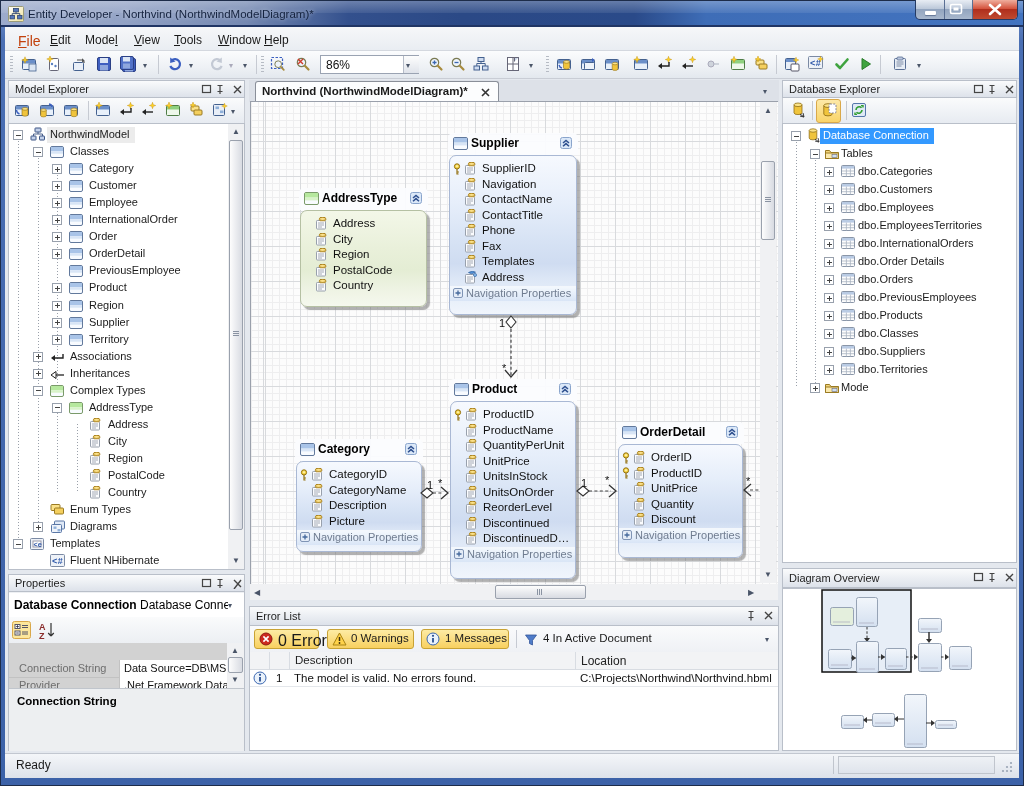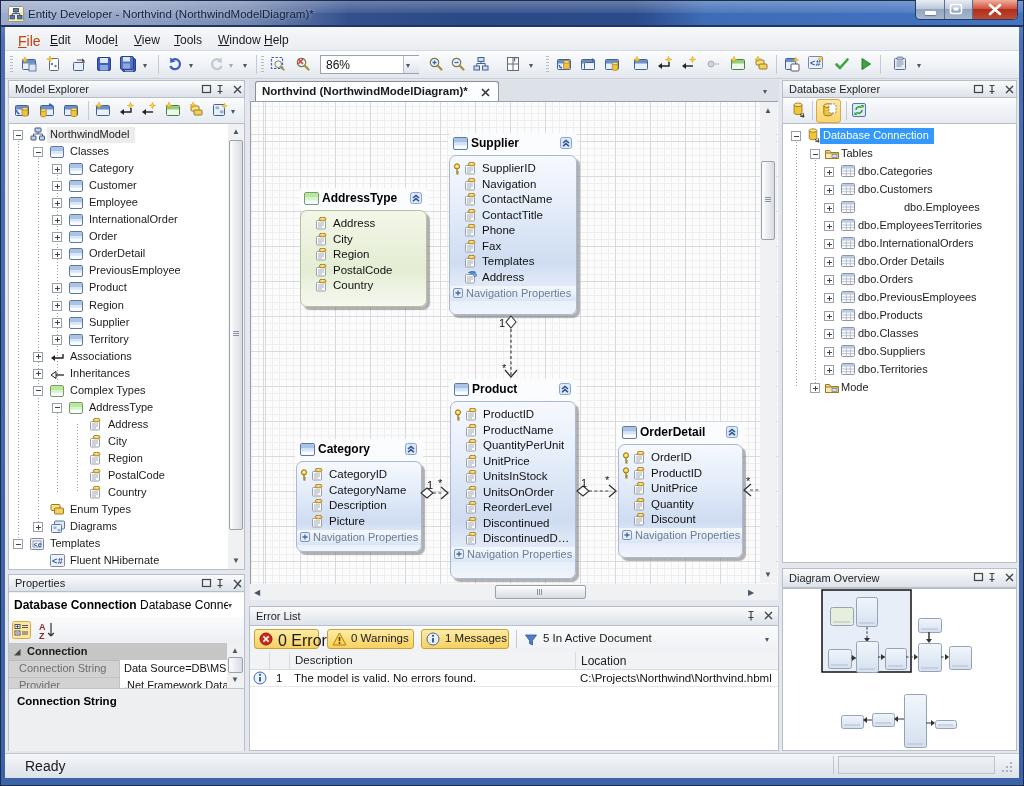--- a/index.html
+++ b/index.html
@@ -595,26 +595,20 @@
       <path d="M10,4.5 h6 M10,6.5 h6 M10,11 h6 M10,13 h6"></path>
     </g>
     <path d="M4.2,5.5 h2.6 M5.5,4.2 v2.6 M4.2,12 h2.6" stroke="#334" stroke-width="0.9"></path>
   </svg>
 <svg style="position:absolute;left:38px;top:621px" width="20" height="19">
     <text x="1" y="8.5" font-size="9" font-weight="bold" fill="#8a2c2c">A</text>
     <text x="1" y="17.5" font-size="9" font-weight="bold" fill="#8a2c2c">Z</text>
     <path d="M13,2 v13 M13,15 l-2.8,-3 M13,15 l2.8,-3" stroke="#333" stroke-width="1.2" fill="none"></path>
   </svg>
 <div class="abs" style="left:9px;top:643px;width:235px;height:45px;background:#d2d2d2;overflow:hidden">
-    <div class="abs" style="left:0;top:0;width:219px;height:17px;background:#c6c6c6;border-bottom:1px solid #bbb">
-      <svg class="abs" style="left:4px;top:5px" width="9" height="9">
-        <path d="M7.5,1 V7.5 H1 Z" fill="#444"></path>
-      </svg>
-      <div class="abs" style="left:18px;top:2px;font-size:11px;font-weight:bold;color:#1a1a1a">Connection</div>
-    </div>
     <div class="abs" style="left:0;top:17px;width:110px;height:17px;border-bottom:1px solid #c2c2c2">
       <div class="abs" style="left:10px;top:2px;font-size:11px;color:#6e6e6e">Connection String</div>
     </div>
     <div class="abs" style="left:110px;top:17px;width:109px;height:17px;background:#fff;border-bottom:1px solid #c2c2c2;border-left:1px solid #c2c2c2">
       <div class="abs" style="left:4px;top:2px;font-size:11px;color:#111;white-space:nowrap">Data Source=DB\MSS(</div>
     </div>
     <div class="abs" style="left:0;top:34px;width:110px;height:12px">
       <div class="abs" style="left:10px;top:2px;font-size:11px;color:#6e6e6e">Provider</div>
     </div>
     <div class="abs" style="left:110px;top:34px;width:109px;height:12px;background:#fff;border-left:1px solid #c2c2c2">
@@ -1027,21 +1021,21 @@
 <svg style="position:absolute;left:426px;top:632px" width="14" height="14">
     <circle cx="7" cy="7" r="6" fill="#eaf2fb" stroke="#3a66b0"></circle>
     <path d="M7,6 v4.5" stroke="#2a4f90" stroke-width="1.8"></path>
     <circle cx="7" cy="3.8" r="1.1" fill="#2a4f90"></circle>
   </svg>
 <div class="abs" style="left:445px;top:632px;font-size:11.5px;color:#1a1a1a">1 Messages</div>
 <div class="sep" style="left:516px;top:630px;height:18px"></div>
 <svg style="position:absolute;left:524px;top:633px" width="14" height="13">
     <path d="M1.5,2 h11 L8.5,7.5 V12 L5.5,10.5 V7.5 Z" fill="#4f7cc9" stroke="#33569a" stroke-width="0.8"></path>
   </svg>
-<div class="abs" style="left:543px;top:632px;font-size:11.5px;color:#1a1a1a">5 In Active Document</div>
+<div class="abs" style="left:543px;top:632px;font-size:11.5px;color:#1a1a1a">4 In Active Document</div>
 <div class="sarrow" style="left:765px;top:635px">▾</div>
 <div class="abs" style="left:250px;top:652px;width:528px;height:17px;background:#f2f3f5;border-bottom:1px solid #d8dce2">
     <div class="abs" style="left:19px;top:0;width:1px;height:17px;background:#d8dce2"></div>
     <div class="abs" style="left:39px;top:0;width:1px;height:17px;background:#d8dce2"></div>
     <div class="abs" style="left:325px;top:0;width:1px;height:17px;background:#d8dce2"></div>
     <div class="abs" style="left:45px;top:2px;font-size:11.5px;color:#222">Description</div>
     <div class="abs" style="left:331px;top:2px;font-size:12px;color:#222">Location</div>
   </div>
 <svg style="position:absolute;left:253px;top:671px" width="14" height="14">
     <circle cx="7" cy="7" r="6" fill="#eaf2fb" stroke="#3a66b0"></circle>
@@ -1128,21 +1122,21 @@
 <div class="trow" style="left:858px;top:183.0px;color:#1b1b1b">dbo.Customers</div>
 <div class="exp pl" style="left:824px;top:203.0px">
     <b></b>
     <i></i>
   </div>
 <svg style="position:absolute;left:841px;top:201.0px" width="15" height="13">
     <rect x="0.5" y="0.5" width="13" height="11" rx="1" fill="#fdfdfd" stroke="#8a96a8"></rect>
     <rect x="1" y="1" width="12" height="2.6" fill="#b9cbe4"></rect>
     <path d="M1,6 h12 M1,8.7 h12 M5.4,3.6 v8 M9.4,3.6 v8" stroke="#aab4c2" stroke-width="0.8"></path>
   </svg>
-<div class="trow" style="left:904px;top:201.0px;color:#1b1b1b">dbo.Employees</div>
+<div class="trow" style="left:858px;top:201.0px;color:#1b1b1b">dbo.Employees</div>
 <div class="exp pl" style="left:824px;top:221.0px">
     <b></b>
     <i></i>
   </div>
 <svg style="position:absolute;left:841px;top:219.0px" width="15" height="13">
     <rect x="0.5" y="0.5" width="13" height="11" rx="1" fill="#fdfdfd" stroke="#8a96a8"></rect>
     <rect x="1" y="1" width="12" height="2.6" fill="#b9cbe4"></rect>
     <path d="M1,6 h12 M1,8.7 h12 M5.4,3.6 v8 M9.4,3.6 v8" stroke="#aab4c2" stroke-width="0.8"></path>
   </svg>
 <div class="trow" style="left:858px;top:219.0px;color:#1b1b1b">dbo.EmployeesTerritories</div>
@@ -1288,21 +1282,21 @@
     <rect x="152.5" y="131.5" width="21" height="8" rx="2" fill="url(#mg)" stroke="#96a3b5"></rect>
     <line x1="155" y1="136" x2="170" y2="136" stroke="#aab" stroke-width="0.7"></line>
     <line x1="84" y1="131" x2="89" y2="131" stroke="#333" stroke-width="1"></line>
     <path d="M80,131 l4,-3 v6 Z" fill="#333"></path>
     <line x1="115" y1="130" x2="121" y2="130" stroke="#333" stroke-width="1"></line>
     <path d="M111,130 l4,-3 v6 Z" fill="#333"></path>
     <line x1="143" y1="134" x2="148" y2="134" stroke="#333" stroke-width="1"></line>
     <path d="M152,134 l-4,-3 v6 Z" fill="#333"></path>
   </svg>
 <div class="abs" style="left:5px;top:753px;width:1014px;height:24px;background:linear-gradient(#f4f6f9,#dde2ea);border-top:1px solid #c2c7d0"></div>
-<div class="abs" style="left:25px;top:758px;font-size:14px;color:#1a1a1a">Ready</div>
+<div class="abs" style="left:16px;top:758px;font-size:12px;color:#1a1a1a">Ready</div>
 <div class="abs" style="left:838px;top:756px;width:157px;height:18px;border:1px solid #c0c5cd;background:linear-gradient(#eef1f5,#dfe4ec);box-sizing:border-box"></div>
 <div class="abs" style="left:833px;top:756px;width:1px;height:18px;background:#c0c5cd"></div>
 <svg style="position:absolute;left:1000px;top:760px" width="14" height="14">
     <circle cx="11" cy="3" r="1.1" fill="#9aa5b5"></circle>
     <circle cx="11" cy="7" r="1.1" fill="#9aa5b5"></circle>
     <circle cx="11" cy="11" r="1.1" fill="#9aa5b5"></circle>
     <circle cx="7" cy="7" r="1.1" fill="#9aa5b5"></circle>
     <circle cx="7" cy="11" r="1.1" fill="#9aa5b5"></circle>
     <circle cx="3" cy="11" r="1.1" fill="#9aa5b5"></circle>
   </svg>

